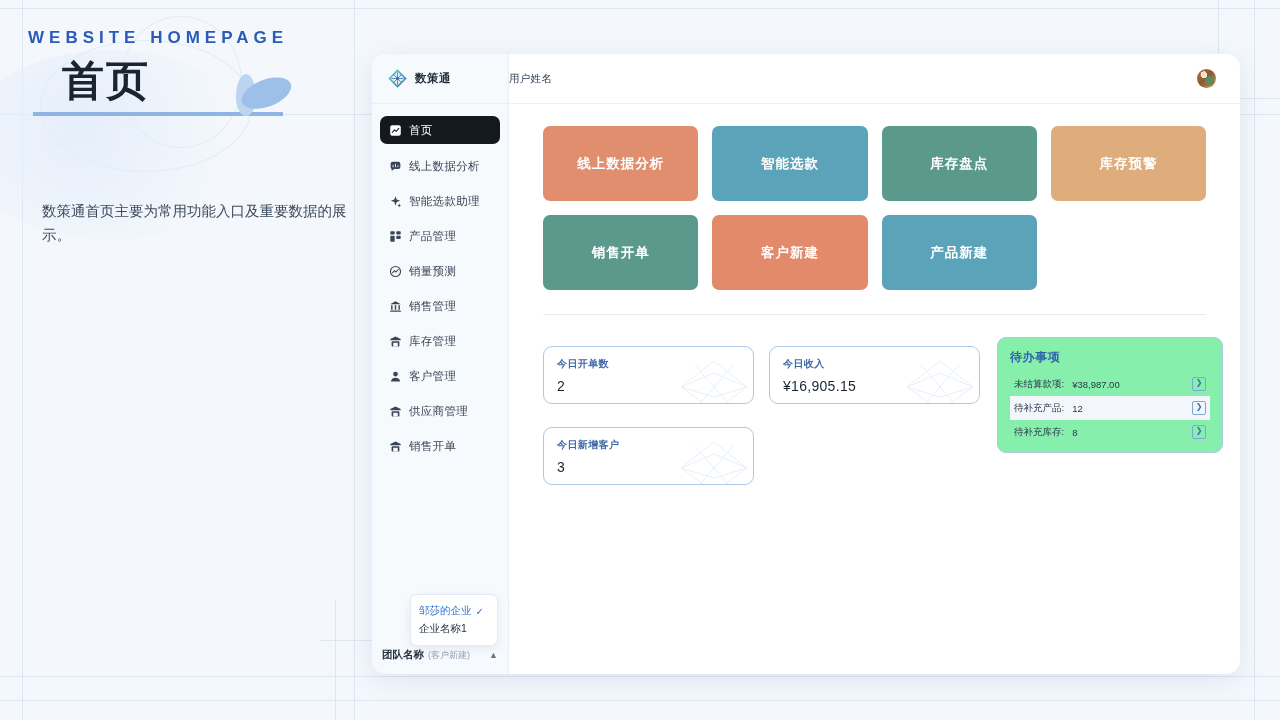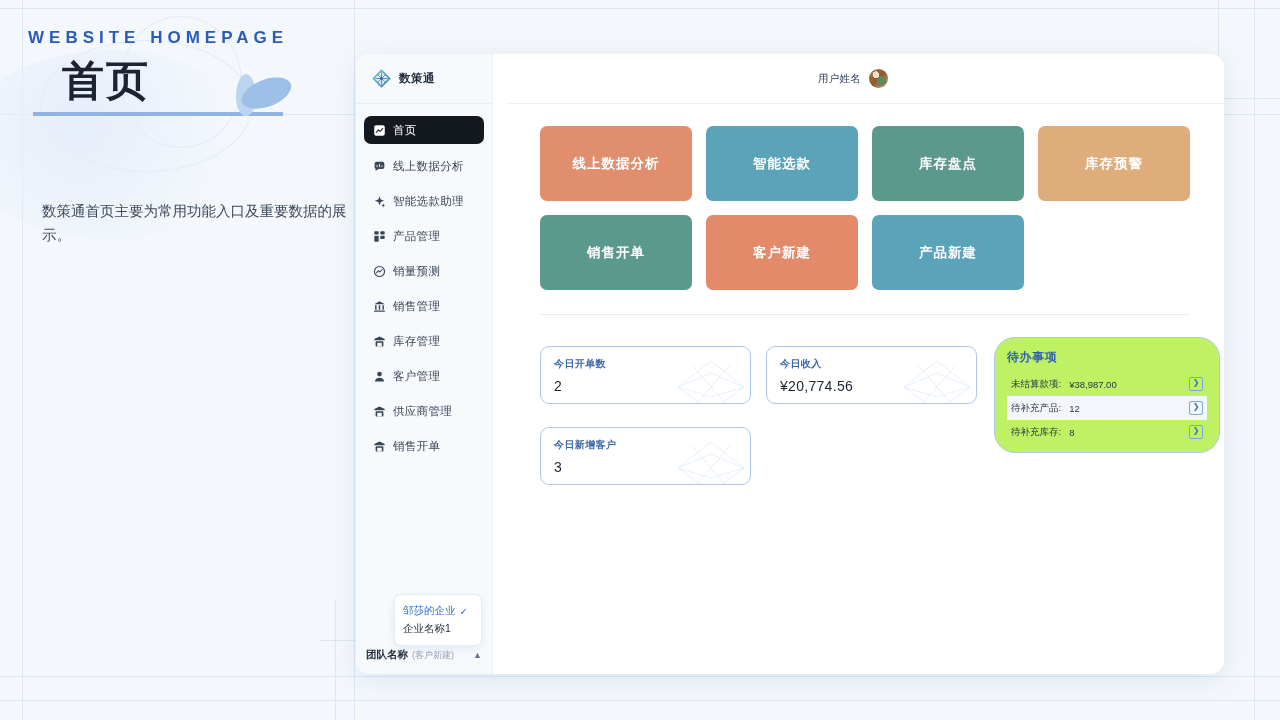--- a/index.html
+++ b/index.html
@@ -93,28 +93,27 @@
   .lead-body {
     font-size: 14.5px;
     color: #3d4a5c;
     line-height: 1.65;
     margin: 0;
   }
 
   
   .app-window {
     position: absolute;
-    left: 356px; top: 54px;
+    left: 372px; top: 54px;
     width: 868px; height: 620px;
     background: #ffffff;
     border-radius: 14px;
     box-shadow: 0 6px 26px rgba(80,110,160,0.13);
     display: flex;
     overflow: hidden;
-    gap: 13px;
   }
 
   
   .app-sidebar {
     width: 136px;
     background: #f7fafd;
     border-right: 1px solid #e9eff6;
     display: flex;
     flex-direction: column;
     flex: none;
@@ -194,21 +193,21 @@
   .team-tag { font-size: 9px; color: #93a0b2; white-space: nowrap; }
   .caret-up { margin-left: auto; font-size: 9px; color: #66738a; }
 
   
   .app-main { flex: 1 1 auto; display: flex; flex-direction: column; min-width: 0; }
   .app-topbar {
     height: 49px;
     border-bottom: 1px solid #eef2f7;
     display: flex;
     align-items: center;
-    justify-content: center;
+    justify-content: space-between;
     padding-right: 24px;
     gap: 8px;
     flex: none;
   }
   .user-name { font-size: 10.5px; color: #31405a; letter-spacing: .3px; }
   .avatar {
     width: 19px; height: 19px;
     border-radius: 50%;
     background:
       radial-gradient(circle at 36% 30%, #f3e2cf 0 18%, rgba(0,0,0,0) 19%),
@@ -264,24 +263,24 @@
     background: #ffffff;
     margin-top: 9px;
   }
   .stat-label { font-size: 10px; color: #3e69a8; font-weight: bold; letter-spacing: .4px; }
   .stat-value { font-size: 14px; color: #1b2533; margin-top: 7px; letter-spacing: .3px; }
   .stat-deco { position: absolute; right: -4px; bottom: -12px; opacity: .45; }
 
   .todo-card {
     width: 226px;
     border: 1px solid #aec8e8;
-    border-radius: 21px;
+    border-radius: 9px;
     padding: 11px 12px 8px 12px;
     box-sizing: border-box;
-    background: #bef264;
+    background: #86efac;
     flex: none;
   }
   .todo-title {
     font-size: 12px;
     font-weight: bold;
     color: #2f62ac;
     letter-spacing: .6px;
     margin-bottom: 6px;
   }
   .todo-row {
@@ -515,21 +514,21 @@
                   <path d="M43 8 76 34 43 58 10 34Z"></path>
                   <path d="M10 34 43 44 76 34"></path>
                   <path d="M10 34 43 20 76 34"></path>
                   <path d="M24 12 62 56 M62 12 24 56"></path>
                 </g>
               </svg>
             </div>
 
             <div class="stat-card">
               <div class="stat-label">今日收入</div>
-              <div class="stat-value">¥20,774.56</div>
+              <div class="stat-value">¥16,905.15</div>
               <svg class="stat-deco" width="86" height="62" viewBox="0 0 86 62">
                 <g fill="none" stroke="#c9dcf2" stroke-width="1">
                   <path d="M43 8 76 34 43 58 10 34Z"></path>
                   <path d="M10 34 43 44 76 34"></path>
                   <path d="M10 34 43 20 76 34"></path>
                   <path d="M24 12 62 56 M62 12 24 56"></path>
                 </g>
               </svg>
             </div>
           </div>

